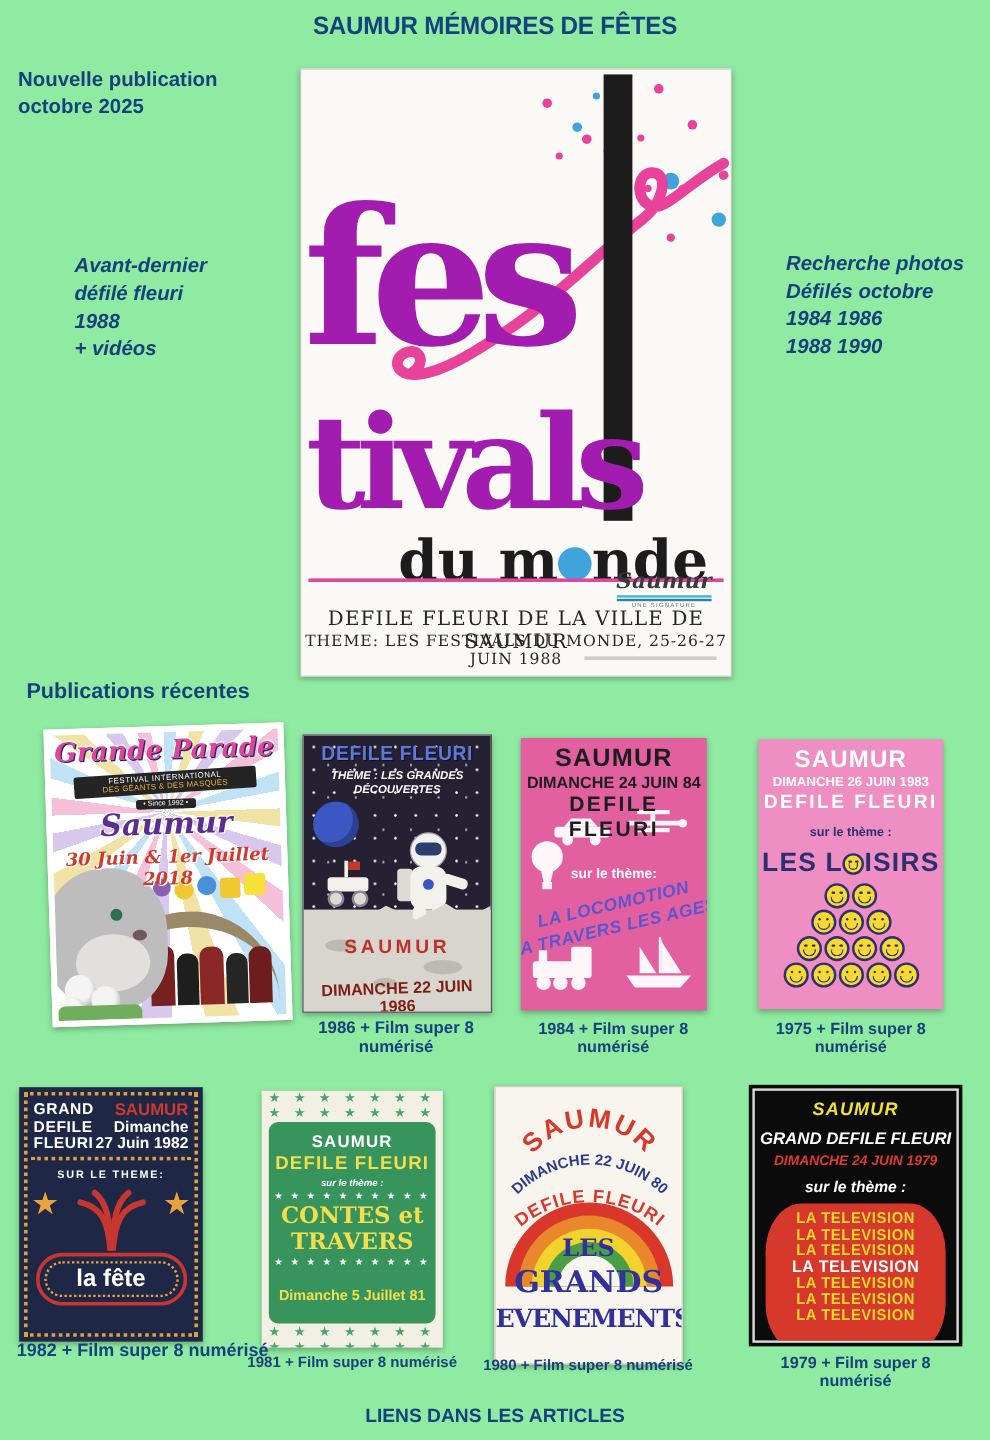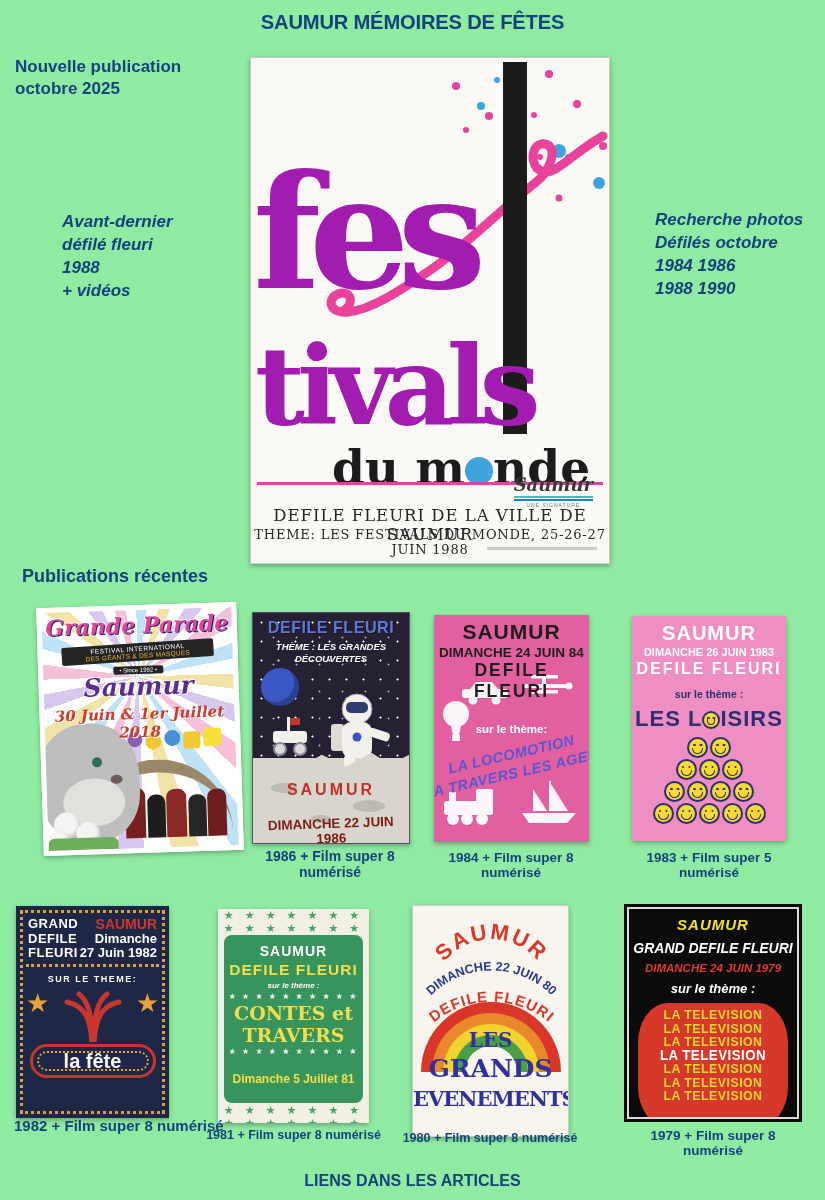--- a/index.html
+++ b/index.html
@@ -145,21 +145,21 @@
   .ft-frame{position:absolute;inset:4px;border:3px dotted #dd9f3e;}
   .ft-head{position:absolute;left:12px;right:12px;top:11px;display:flex;justify-content:space-between;}
   .ft-left{font-size:13px;font-weight:bold;color:#fff;line-height:14.5px;letter-spacing:.5px;}
   .ft-right{text-align:right;line-height:14.5px;}
   .ft-city{color:#cb3a2c;font-weight:bold;font-size:14px;}
   .ft-d1,.ft-d2{color:#fff;font-weight:bold;font-size:13px;}
   .ft-sep{position:absolute;left:10px;right:10px;top:58px;border-top:3px dotted #dd9f3e;}
   .ft-label{position:absolute;left:0;right:0;top:68px;text-align:center;color:#fff;
       font-weight:bold;font-size:9px;letter-spacing:1.5px;}
   .ft-star{position:absolute;top:82px;font-size:26px;color:#e8a33d;}
-  .ft-marquee{position:absolute;left:50%;top:138px;transform:translateX(-50%);width:126px;height:34px;
+  .ft-marquee{position:absolute;left:50%;top:138px;transform:translateX(-50%);width:126px;height:44px;
       border:3px solid #c8372f;border-radius:28px;background:#1f2747;box-sizing:border-box;}
   .ft-marquee .inner{position:absolute;inset:4px;border:2px dotted #e8a33d;border-radius:22px;
       display:flex;align-items:center;justify-content:center;color:#fff;font-weight:bold;font-size:20px;}
 
   
   .p1981{left:218px;top:909px;width:151px;height:214px;background:#f2efe4;overflow:hidden;}
   .ct-stars{position:absolute;inset:0;color:#49a468;font-size:11px;line-height:13px;
       letter-spacing:4px;overflow:hidden;word-break:break-all;text-align:center;}
   .ct-panel{position:absolute;left:6px;right:6px;top:26px;bottom:20px;background:#37945c;
       border-radius:8px;display:flex;flex-direction:column;align-items:center;padding-top:8px;
@@ -408,21 +408,21 @@
     <div class="sm-pyramid">
         <div class="sm-row"><span class="sm" style="margin: 0px 1px;"></span><span class="sm" style="margin: 0px 1px;"></span></div>
         <div class="sm-row"><span class="sm" style="margin: 0px 1px;"></span><span class="sm" style="margin: 0px 1px;"></span><span class="sm" style="margin: 0px 1px;"></span></div>
         <div class="sm-row"><span class="sm" style="margin: 0px 1px;"></span><span class="sm" style="margin: 0px 1px;"></span><span class="sm" style="margin: 0px 1px;"></span><span class="sm" style="margin: 0px 1px;"></span></div>
         <div class="sm-row"><span class="sm" style="margin: 0px 1px;"></span><span class="sm" style="margin: 0px 1px;"></span><span class="sm" style="margin: 0px 1px;"></span><span class="sm" style="margin: 0px 1px;"></span><span class="sm" style="margin: 0px 1px;"></span></div>
       </div>
   </div>
 
   <div class="abs caption cap-1986">1986 + Film super 8 numérisé</div>
   <div class="abs caption cap-1984">1984 + Film super 8 numérisé</div>
-  <div class="abs caption cap-1983">1983 + Film super 5 numérisé</div>
+  <div class="abs caption cap-1983">1975 + Film super 8 numérisé</div>
 
   <div class="abs poster p1982">
     <div class="ft-frame"></div>
     <div class="ft-head">
       <div class="ft-left">
         <div>GRAND</div>
         <div>DEFILE</div>
         <div>FLEURI</div>
       </div>
       <div class="ft-right">

